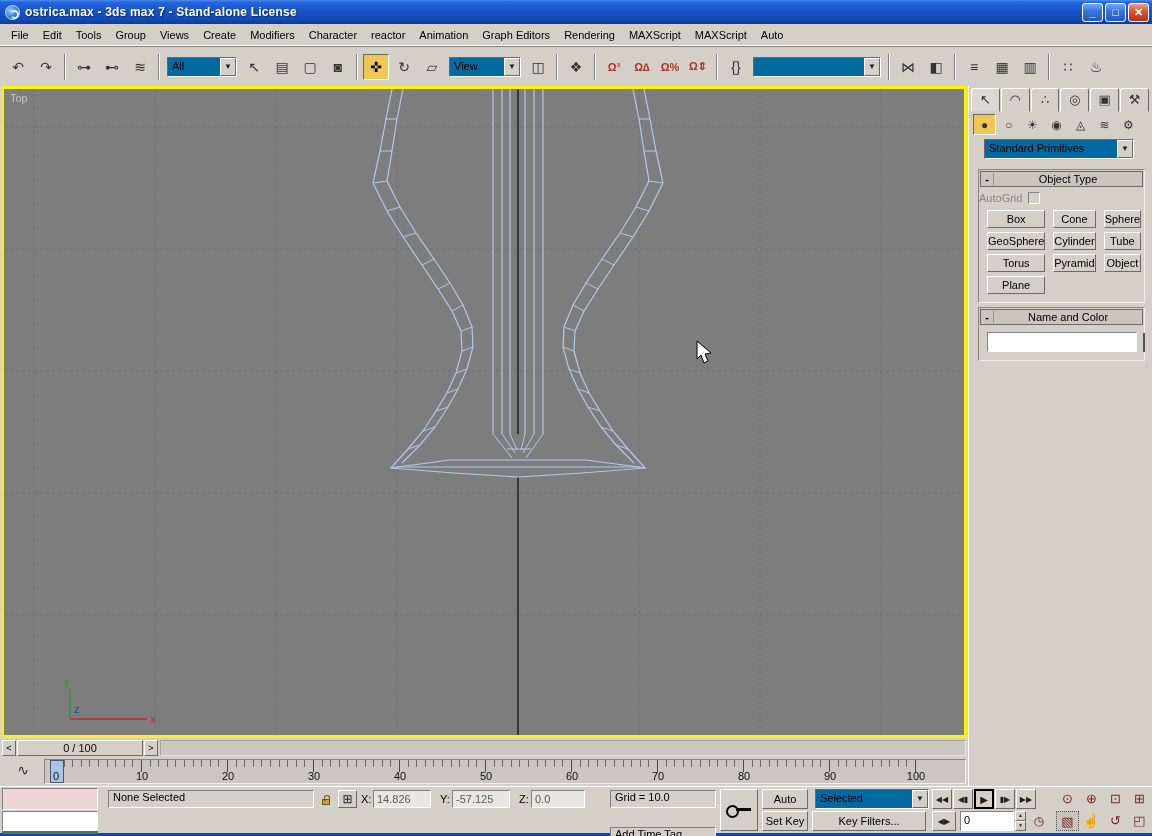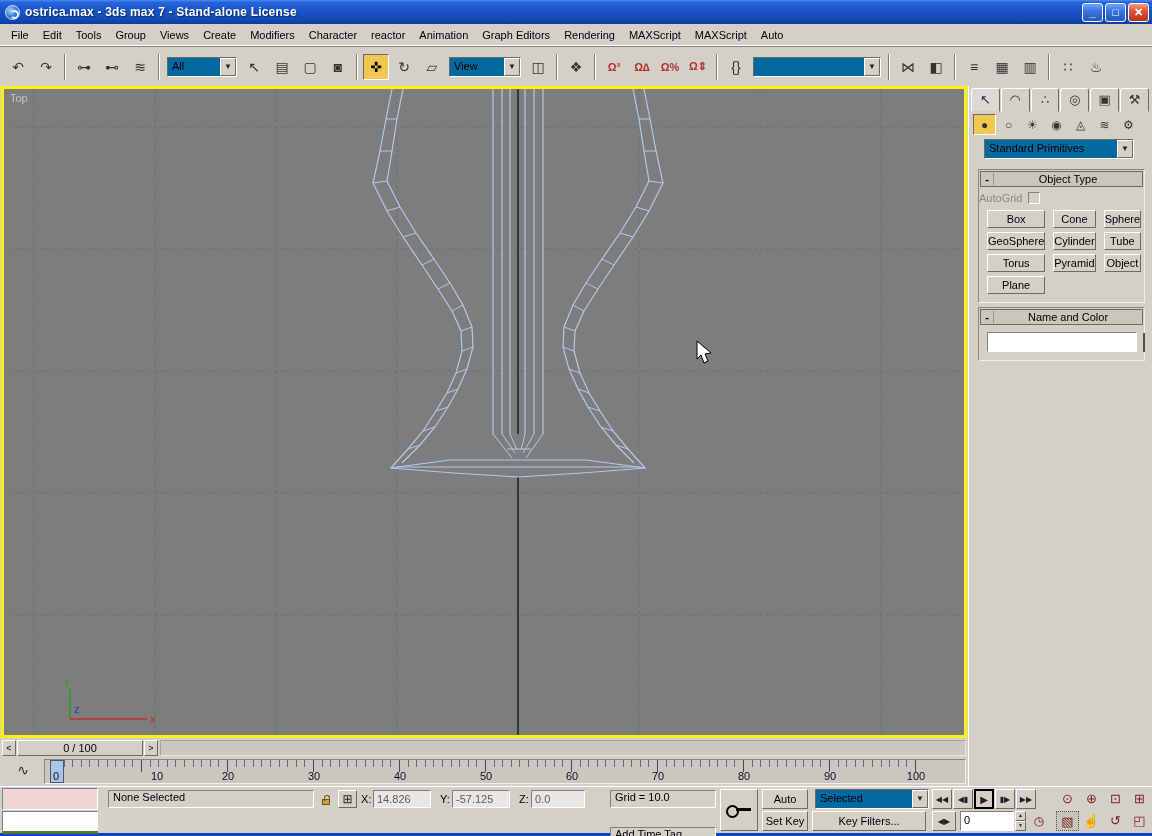--- a/index.html
+++ b/index.html
@@ -300,21 +300,21 @@
     </div>
 
     <div class="trackbar">
       <div class="tb-curve-btn">∿</div>
       <div class="ruler">
         <div class="ticks-minor"></div>
         <div class="ticks-major"></div>
         <div class="frame-marker" id="frame-marker" style="left: 5px;"></div>
         <div id="tb-labels">
             <span class="tb-num" style="left: 11px;">0</span>
-            <span class="tb-num" style="left: 112px; margin-top: 43px;">10</span>
+            <span class="tb-num" style="left: 97px; margin-top: 43px;">10</span>
             <span class="tb-num" style="left: 183px;">20</span>
             <span class="tb-num" style="left: 269px;">30</span>
             <span class="tb-num" style="left: 355px;">40</span>
             <span class="tb-num" style="left: 441px;">50</span>
             <span class="tb-num" style="left: 527px;">60</span>
             <span class="tb-num" style="left: 613px;">70</span>
             <span class="tb-num" style="left: 699px;">80</span>
             <span class="tb-num" style="left: 785px;">90</span>
             <span class="tb-num" style="left: 871px;">100</span>
           </div>

